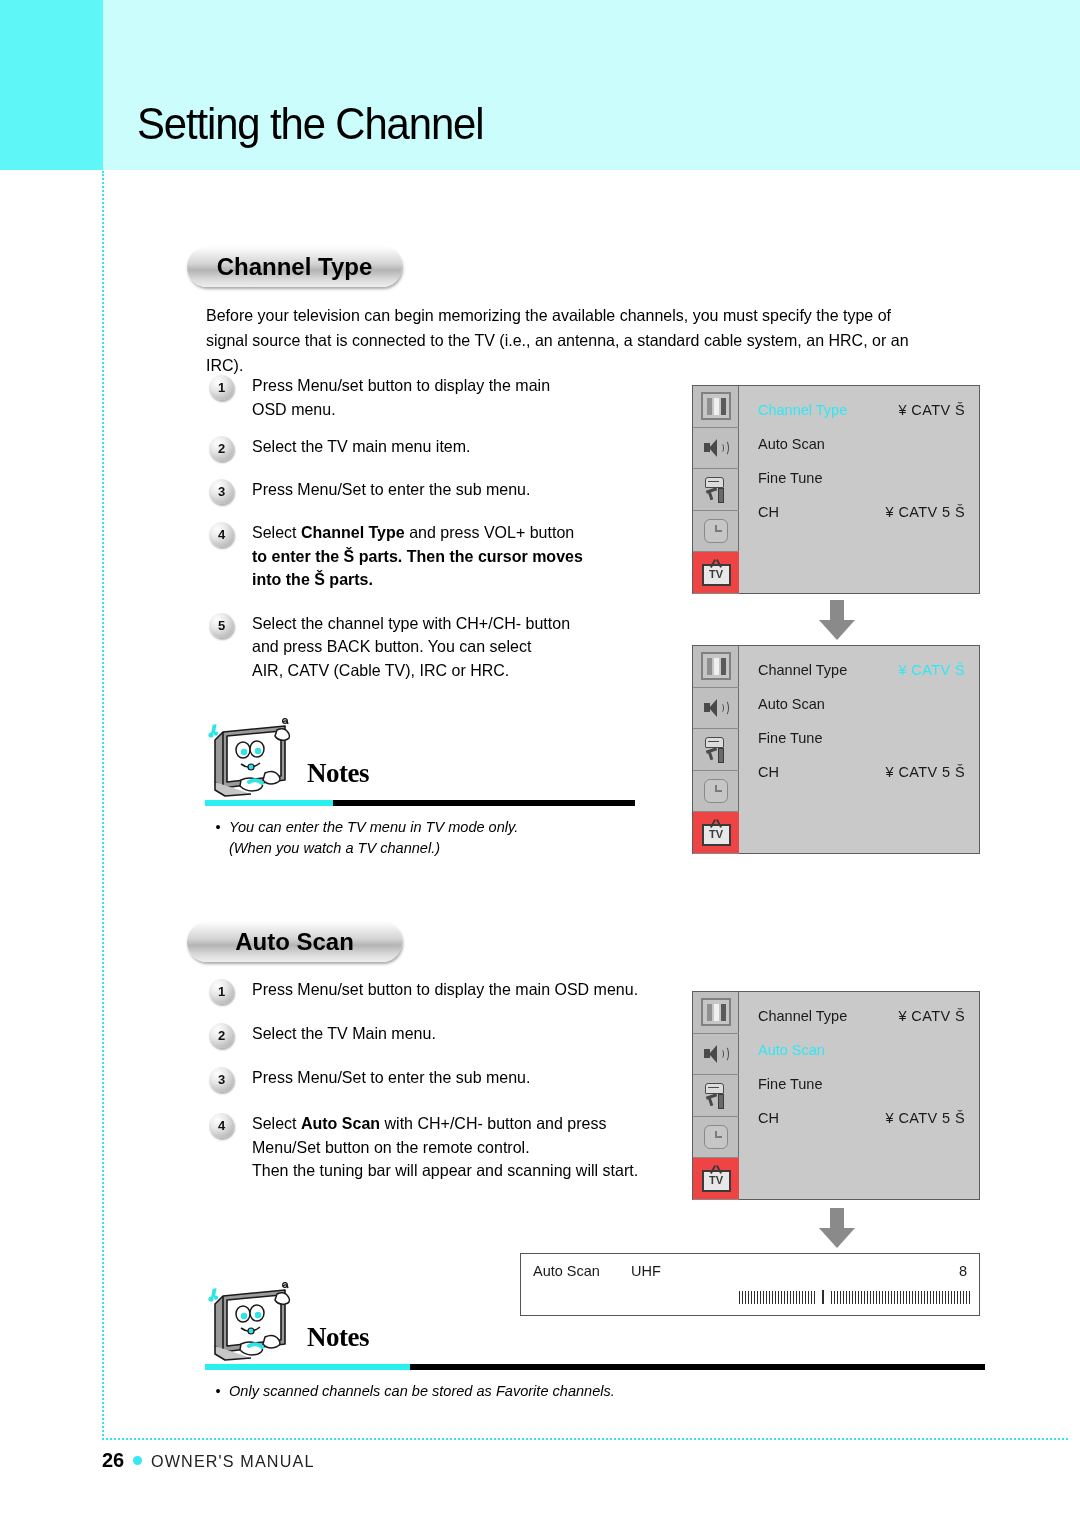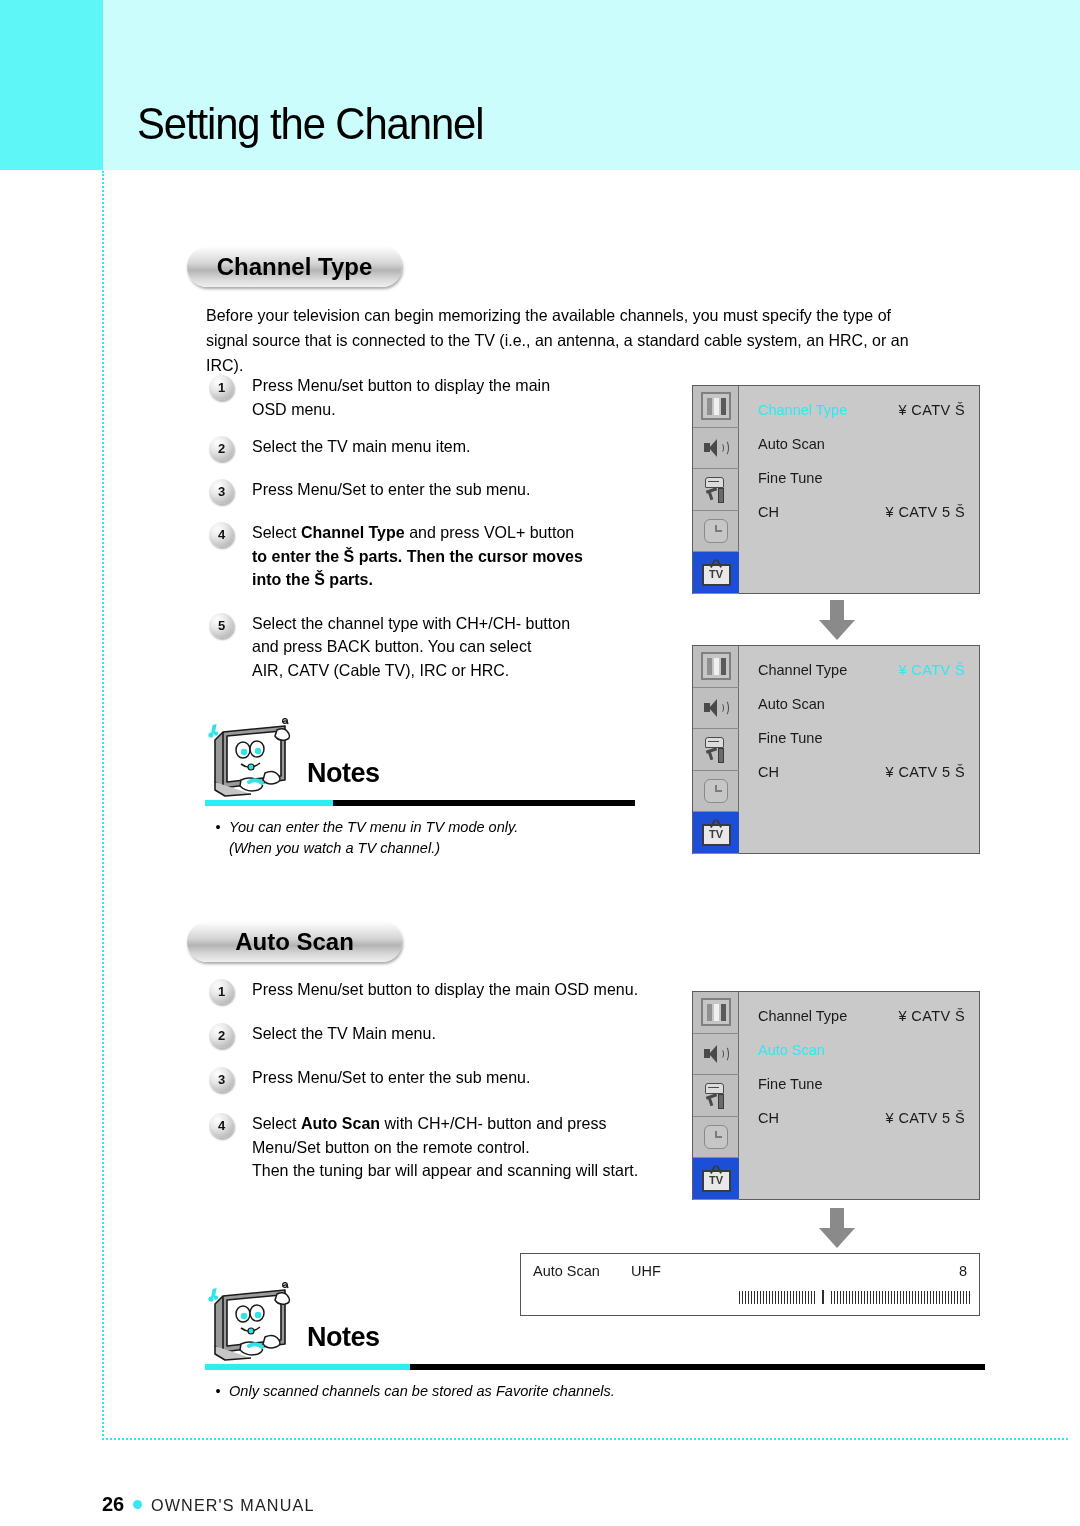--- a/index.html
+++ b/index.html
@@ -98,21 +98,21 @@
     background:#bfbfbf;border-right:1px solid #6e6e6e;
     box-sizing:border-box;
   }
   .rail-icon{
     position:relative;
     width:46px;height:41.6px;
     border-bottom:1px solid #8a8a8a;
     box-sizing:border-box;
     display:flex;align-items:center;justify-content:center;
   }
-  .rail-icon.active{background:#1d4ed8;}
+  .rail-icon.active{background:#ef4444;}
   .icon-box{
     width:30px;height:28px;
     border:2px solid #808080;
     background:#c6c6c6;
     box-sizing:border-box;
     display:flex;align-items:center;justify-content:center;
   }
 
   
   .ic-picture{display:flex;gap:2px;align-items:center;justify-content:center;}
@@ -233,21 +233,21 @@
   .tick-sep{width:1.5px;height:14px;background:#2e2e2e;flex:0 0 auto;}
 
   
   .notes-block{position:absolute;}
   #notes-1{left:205px;top:712px;width:430px;}
   #notes-2{left:205px;top:1276px;width:780px;}
 
   .notes-row{position:relative;height:96px;}
   .notes-word{
     position:absolute;left:102px;top:46px;
-    font-family:Liberation Sans, sans-serif;
+    font-family:Liberation Serif, serif;
     font-size:27px;font-weight:bold;color:#000;letter-spacing:-0.5px;
   }
   .notes-rule{
     position:absolute;left:0;top:88px;height:6px;width:100%;
     display:flex;
   }
   .notes-rule .cy{background:#29efef;flex:0 0 auto;}
   .notes-rule .bk{background:#000;flex:1 1 auto;}
   #notes-1 .notes-rule .cy{width:128px;}
   #notes-2 .notes-rule .cy{width:205px;}
@@ -259,21 +259,21 @@
   }
   .notes-text .bullet{position:absolute;left:-14px;top:0;font-style:normal;}
 
   
   .mascot{position:absolute;left:0;top:6px;width:110px;height:92px;}
   .mascot svg{display:block;}
 
   
   #footer{
     position:absolute;left:102px;top:1449px;
-    display:flex;align-items:baseline;gap:9px;margin-top:44px;
+    display:flex;align-items:baseline;gap:9px;
   }
   #footer-page{font-size:20px;font-weight:bold;color:#000;}
   #footer-dot{
     width:9px;height:9px;border-radius:50%;background:#38e8f0;
     align-self:center;
   }
   #footer-label{
     font-size:17px;color:#222;letter-spacing:1.2px;
     font-family:"Liberation Sans", sans-serif;
     transform:scaleX(0.95);transform-origin:left center;

